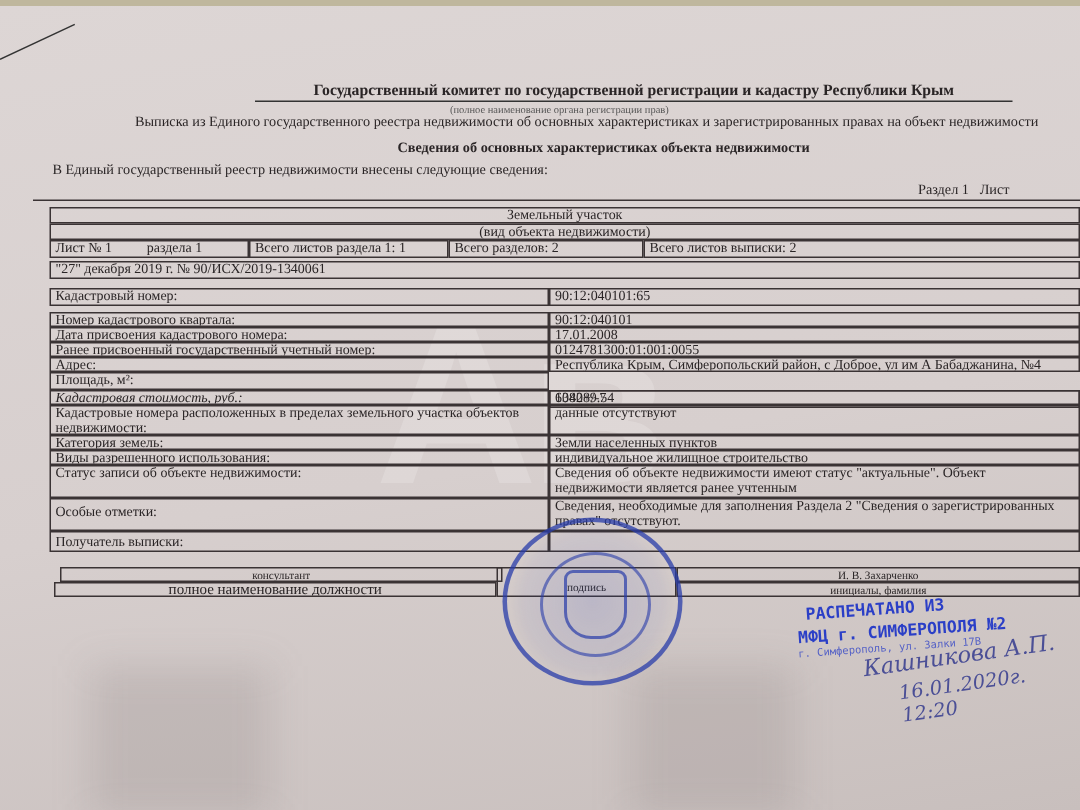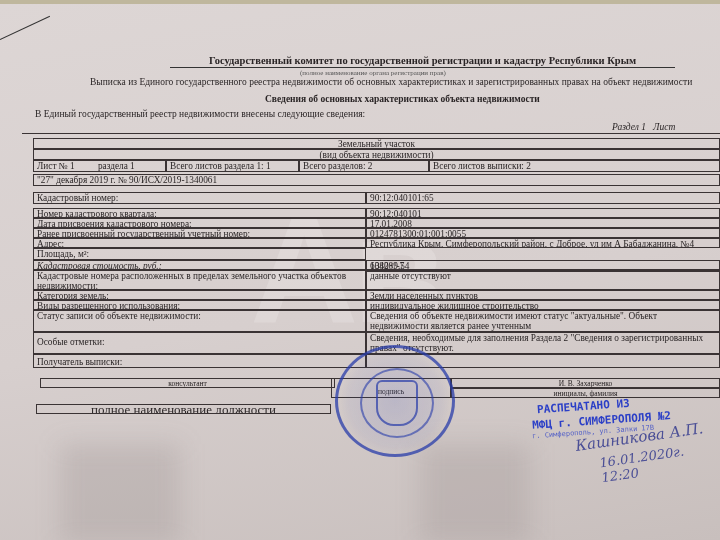--- a/index.html
+++ b/index.html
@@ -18,21 +18,21 @@
     position:absolute; left:250px; top:195px; width:300px; height:150px;
     font-family:"Liberation Sans", sans-serif; font-weight:bold; font-size:150px; line-height:150px;
     color:rgba(255,255,255,0.18); letter-spacing:-6px;
   }
   .t { position:absolute; white-space:nowrap; }
   .org { left:170px; top:55px; font-size:10.5px; font-weight:bold; border-bottom:1px solid #333; padding:0 0 1px 0; width:505px; text-align:center;}
   .orgnote { left:300px; top:69px; font-size:7px; color:#555; }
   .ext { left:90px; top:77px; font-size:9.5px; }
   .sv { left:265px; top:94px; font-size:9.5px; font-weight:bold; }
   .intro { left:35px; top:109px; font-size:9.5px; }
-  .razdel { left:612px; top:122px; font-size:9.5px;font-style:italic; }
+  .razdel { left:612px; top:122px; font-size:9.5px; }
   .hr { position:absolute; left:22px; width:698px; height:1px; background:#3a3334; }
   .cell { position:absolute; border:1px solid #3a3334; box-sizing:border-box; font-size:9.3px; line-height:10px; padding:0 3px; white-space:nowrap; overflow:hidden;}
   .center { text-align:center; }
   .wrap { white-space:normal; }
   .stamp {
     position:absolute; left:335px; top:345px; width:120px; height:112px; border-radius:50%;
     border:3px solid rgba(40,60,170,0.75); box-sizing:border-box;
     background: radial-gradient(circle, rgba(60,80,190,0.15) 0%, rgba(60,80,190,0.05) 60%, transparent 70%);
   }
   .stamp .inner { position:absolute; left:22px; top:20px; width:70px; height:66px; border-radius:50%; border:2px solid rgba(40,60,170,0.6); }
@@ -94,21 +94,21 @@
 <div class="cell" style="left:366px;top:300px;width:354px;height:10px;">индивидуальное жилищное строительство</div>
 <div class="cell" style="left:33px;top:310px;width:333px;height:22px;">Статус записи об объекте недвижимости:</div>
 <div class="cell wrap" style="left:366px;top:310px;width:354px;height:22px;">Сведения об объекте недвижимости имеют статус "актуальные". Объект недвижимости является ранее учтенным</div>
 <div class="cell" style="left:33px;top:332px;width:333px;height:22px;padding-top:4px;">Особые отметки:</div>
 <div class="cell wrap" style="left:366px;top:332px;width:354px;height:22px;">Сведения, необходимые для заполнения Раздела 2 "Сведения о зарегистрированных правах" отсутствуют.</div>
 
 <div class="cell" style="left:33px;top:354px;width:333px;height:14px;padding-top:2px;">Получатель выписки:</div>
 <div class="cell" style="left:366px;top:354px;width:354px;height:14px;"></div>
 
 <div class="cell center" style="left:40px;top:378px;width:295px;height:10px;font-size:7.5px;">консультант</div>
-<div class="cell center" style="left:36px;top:404px;width:295px;height:10px;font-size:13px;">полное наименование должности</div>
+<div class="cell center" style="left:36px;top:388px;width:295px;height:10px;font-size:10px;">полное наименование должности</div>
 <div class="cell center" style="left:331px;top:378px;width:120px;height:20px;font-size:7.5px;padding-top:8px;"><span>подпись</span></div>
 <div class="cell center" style="left:451px;top:378px;width:269px;height:10px;font-size:7.5px;">И. В. Захарченко</div>
 <div class="cell center" style="left:451px;top:388px;width:269px;height:10px;font-size:7.5px;">инициалы, фамилия</div>
 
 <div class="stamp">
   <div class="inner"></div>
   <div class="emblem"></div>
 </div>
 
 <div class="printstamp" style="left:537px;top:400px;font-size:11px;">РАСПЕЧАТАНО ИЗ</div>

